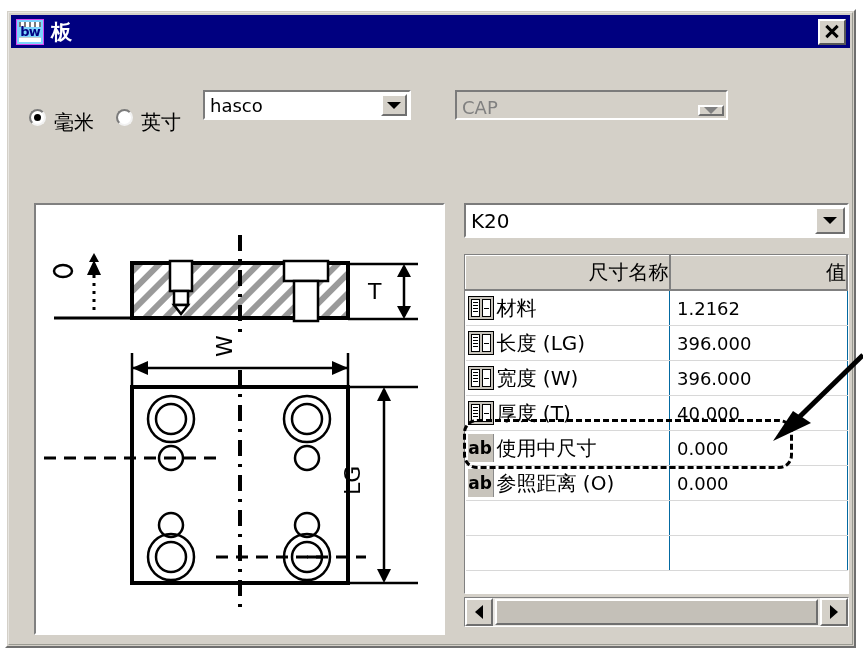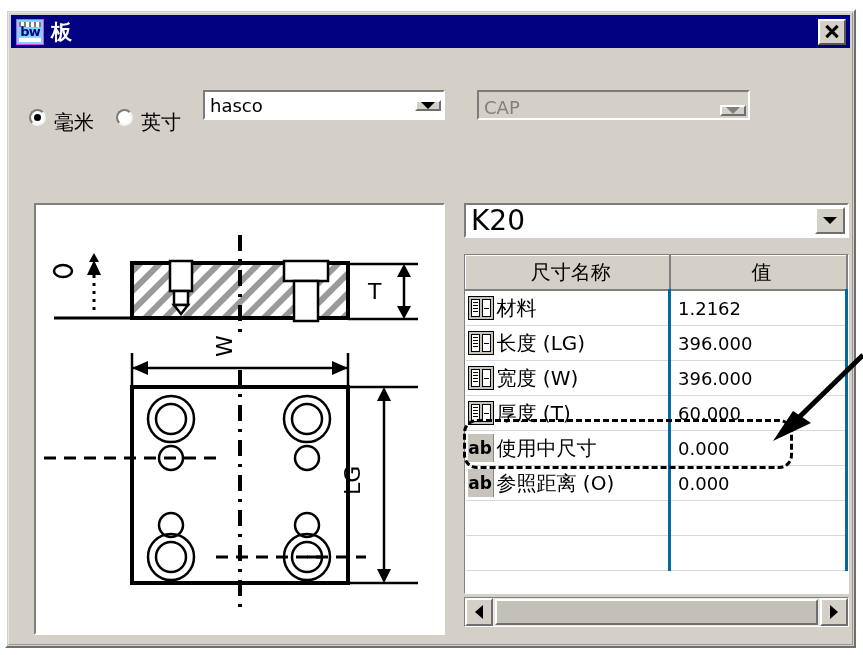--- a/index.html
+++ b/index.html
@@ -210,21 +210,21 @@
     justify-content: center;
   }
   .tri-down {
     width: 0; height: 0;
     border-left: 7px solid transparent;
     border-right: 7px solid transparent;
     border-top: 7px solid #000000;
   }
   .combo.disabled .tri-down { border-top-color: #808080; }
 
-  #combo-vendor { width: 242px; margin-right: 32px; flex: none; align-items: center; }
+  #combo-vendor { width: 208px; margin-right: 44px; flex: none; }
   #combo-cap { width: 273px; flex: none; align-items: flex-end; }
 
   
   #drawing-panel {
     position: absolute;
     left: 27px;
     top: 192px;
     width: 411px;
     height: 432px;
     background: #ffffff;
@@ -238,21 +238,21 @@
   #drawing-panel svg { display: block; }
 
   
   #combo-part {
     position: absolute;
     left: 457px;
     top: 192px;
     width: 385px;
     height: 35px;
   }
-  #combo-part .combo-text { font-size: 28px; }
+  #combo-part .combo-text { font-size: 20px; }
   #combo-part .combo-arrow { width: 30px; }
 
   #table-wrap {
     position: absolute;
     left: 457px;
     top: 243px;
     width: 385px;
     height: 340px;
     background: #ffffff;
     border-top: 1px solid #808080;
@@ -264,32 +264,32 @@
   }
   #grid { width: 100%; border-collapse: collapse; table-layout: fixed; }
   #grid th {
     background: #d4d0c8;
     border-top: 1px solid #ffffff;
     border-left: 1px solid #ffffff;
     border-right: 2px solid #808080;
     border-bottom: 2px solid #808080;
     font-size: 20px;
     font-weight: normal;
-    text-align: center;
+    text-align: right;
     padding: 3px 0 3px 7px;
     font-family: "DejaVu Sans", sans-serif;
     height: 27px;
     box-sizing: border-box;
     cursor: default;
     white-space: nowrap;
     margin-left: 16px;
   }
   #grid td {
     border-bottom: 1px solid #d8d8d8;
-    border-right: 3px solid #0369a1;
+    border-right: 1px solid #0369a1;
     font-size: 20px;
     height: 34px;
     padding: 0;
     font-family: "DejaVu Sans", sans-serif;
     color: #000000;
     vertical-align: middle;
     white-space: nowrap;
     overflow: hidden;
   }
   .col-name { width: 204px; }
@@ -620,21 +620,21 @@
             <td>
               <div class="cell-name">
                 <span class="type-icon">
                   <span class="ti-l"></span>
                   <span class="ti-r"></span>
                 </span>
                 <span class="name-text">厚度 (T)</span>
               </div>
             </td>
             <td>
-              <div class="val-text">60.000</div>
+              <div class="val-text">40.000</div>
             </td>
           </tr>
           <tr>
             <td>
               <div class="cell-name">
                 <span class="type-icon-ab">ab</span>
                 <span class="name-text">使用中尺寸</span>
               </div>
             </td>
             <td>

